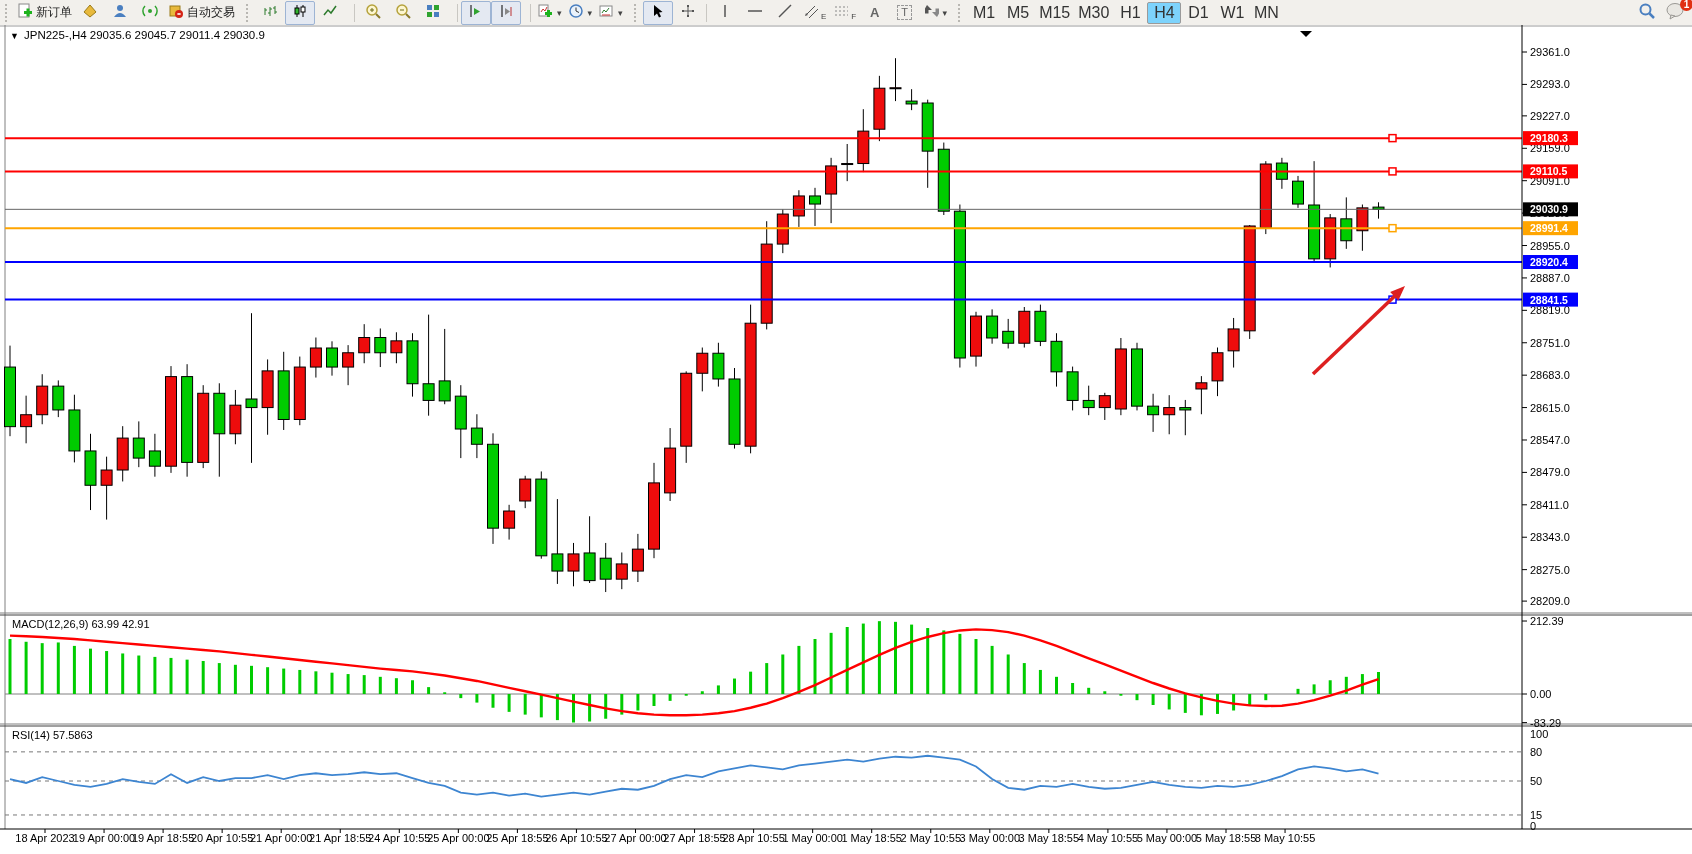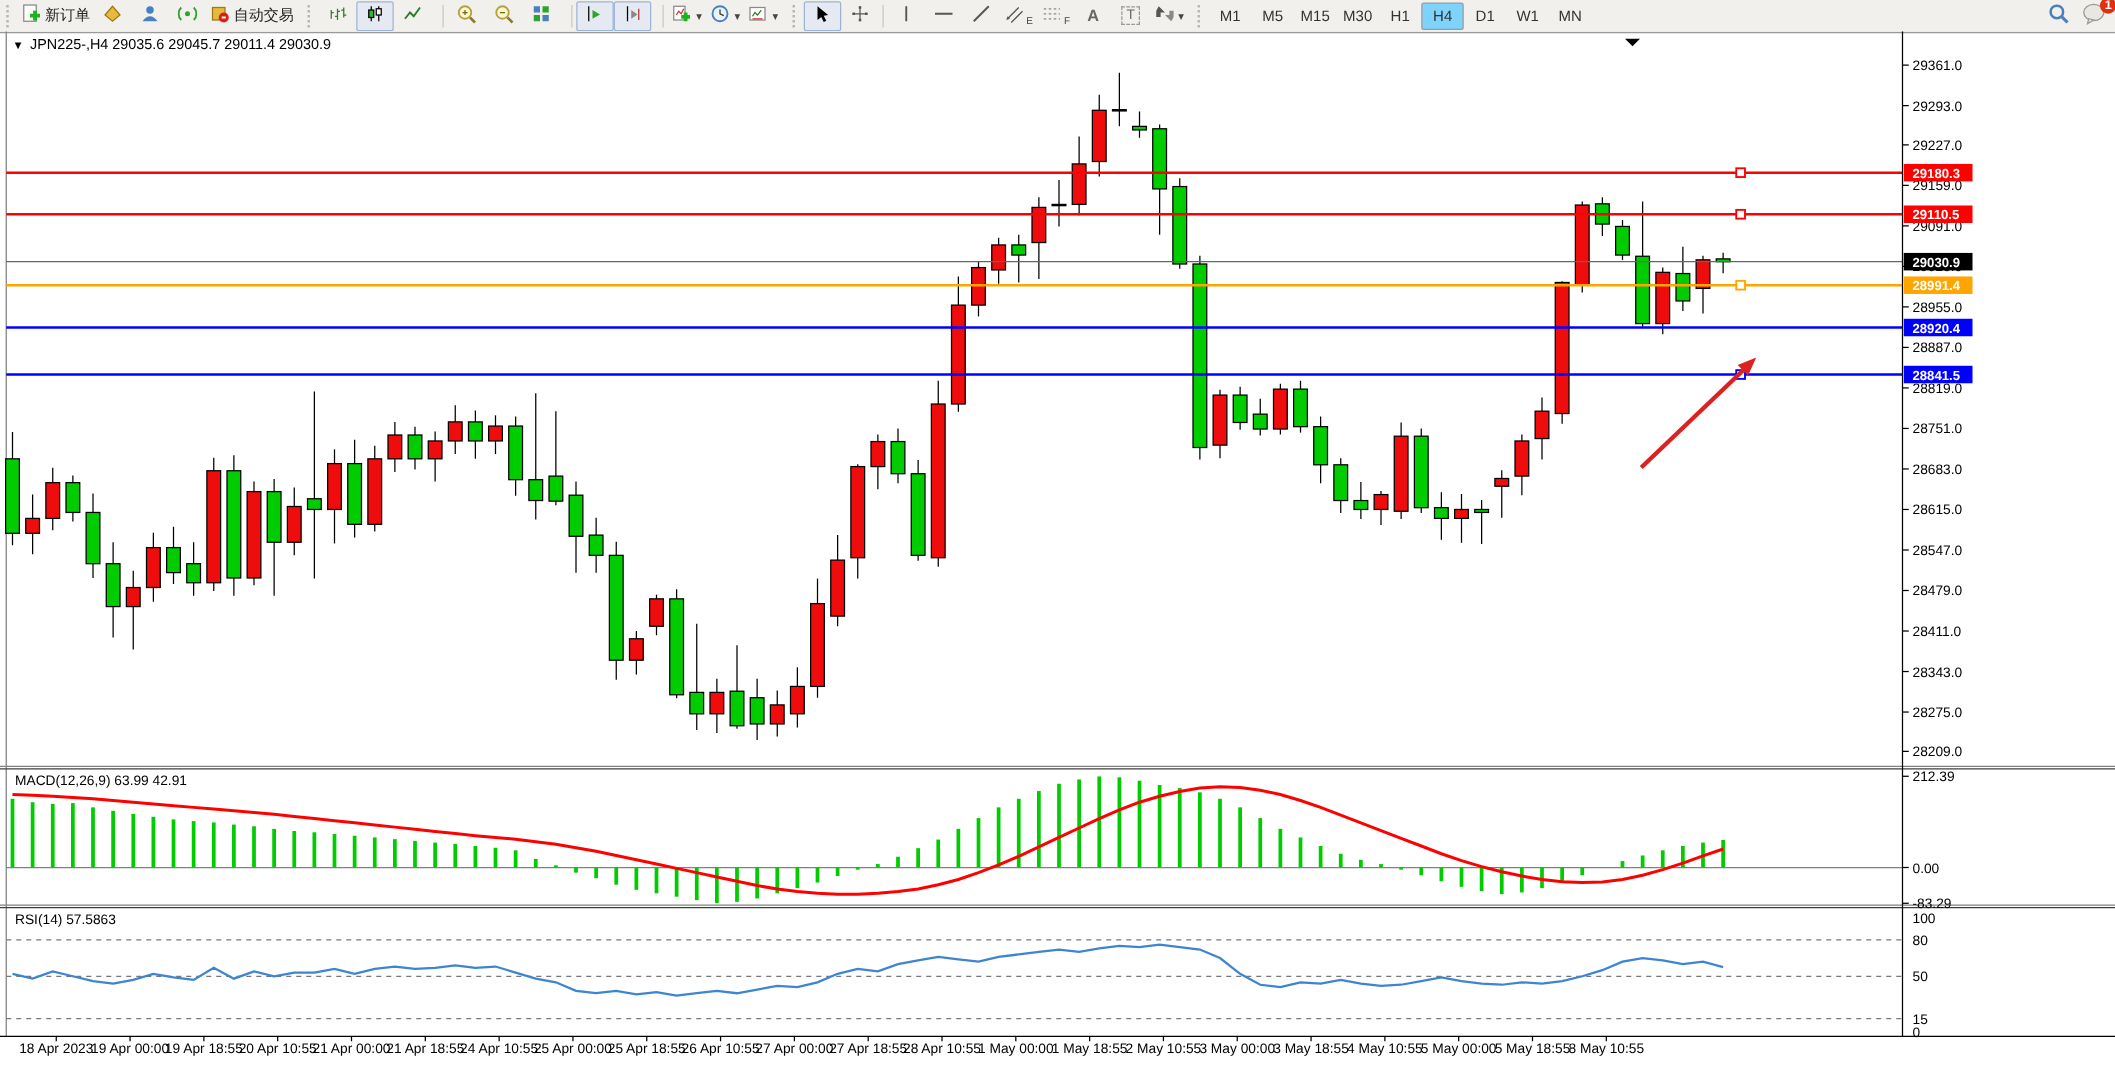--- a/index.html
+++ b/index.html
@@ -10,21 +10,21 @@
     font-size:12px;color:#222;}
   .tgroup{display:flex;align-items:center;height:25px;padding:0 3px;}
   .grip{width:5px;height:18px;margin:0 2px;border-left:2px dotted #b9b7b2;}
   .vsep{width:1px;height:18px;background:#c9c7c2;margin:0 3px;}
   .tbtn{display:flex;align-items:center;justify-content:center;min-width:24px;height:22px;
     padding:0 2px;border:1px solid transparent;border-radius:2px;cursor:default;gap:3px;}
   .tbtn.sel{background:#e4e9f2;border:1px solid #9db4d4;}
   .tbtn .lbl{white-space:nowrap;}
   .caret{font-size:9px;color:#444;margin-left:1px;}
   .tfbtn{min-width:26px;height:20px;display:flex;align-items:center;justify-content:center;
-    font-size:12px;color:#333;border:1px solid transparent;border-radius:2px;padding:0 3px;}
+    font-size:16px;color:#333;border:1px solid transparent;border-radius:2px;padding:0 3px;}
   .tfbtn.sel{background:#7dd3fc;border:1px solid #9a9a9a;}
   .right-icons{position:absolute;right:6px;top:0;height:25px;display:flex;align-items:center;gap:10px;}
   .badge{position:absolute;top:-4px;right:-7px;background:#e03012;color:#fff;font-size:10px;
     font-weight:bold;border-radius:8px;min-width:13px;height:13px;line-height:13px;text-align:center;}
   .chat-wrap{position:relative;}
   
   .chartwrap{position:absolute;left:0;top:25px;width:1692px;height:829px;background:#ffffff;}
   svg text{font-family:"Liberation Sans",sans-serif;}
 </style>
 </head>

